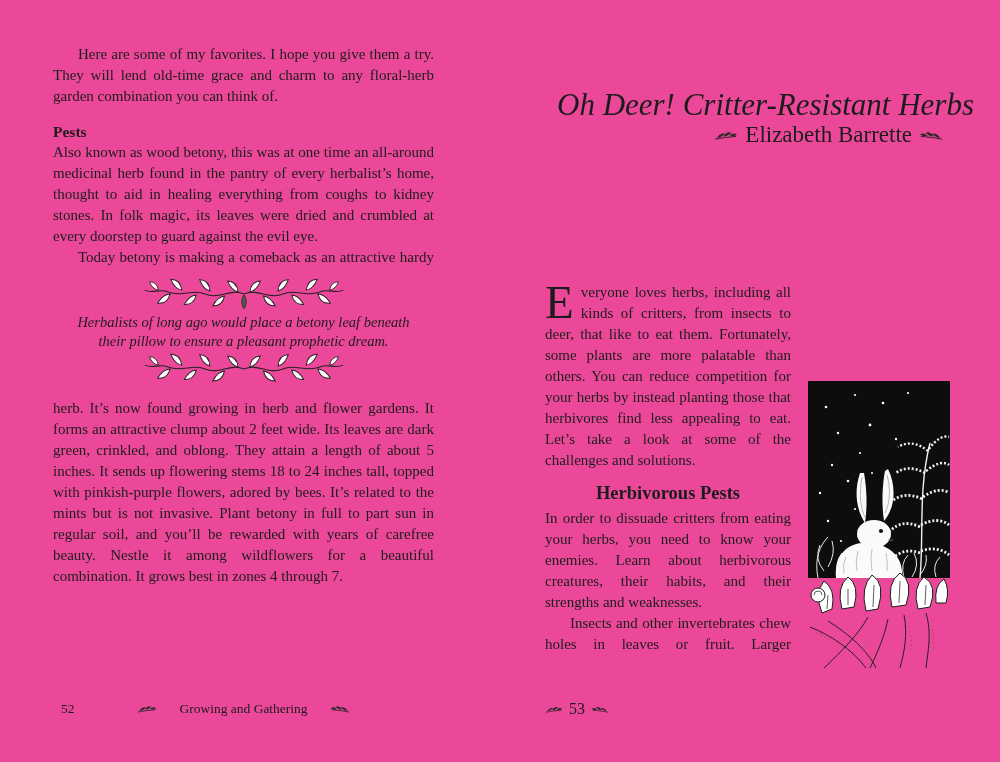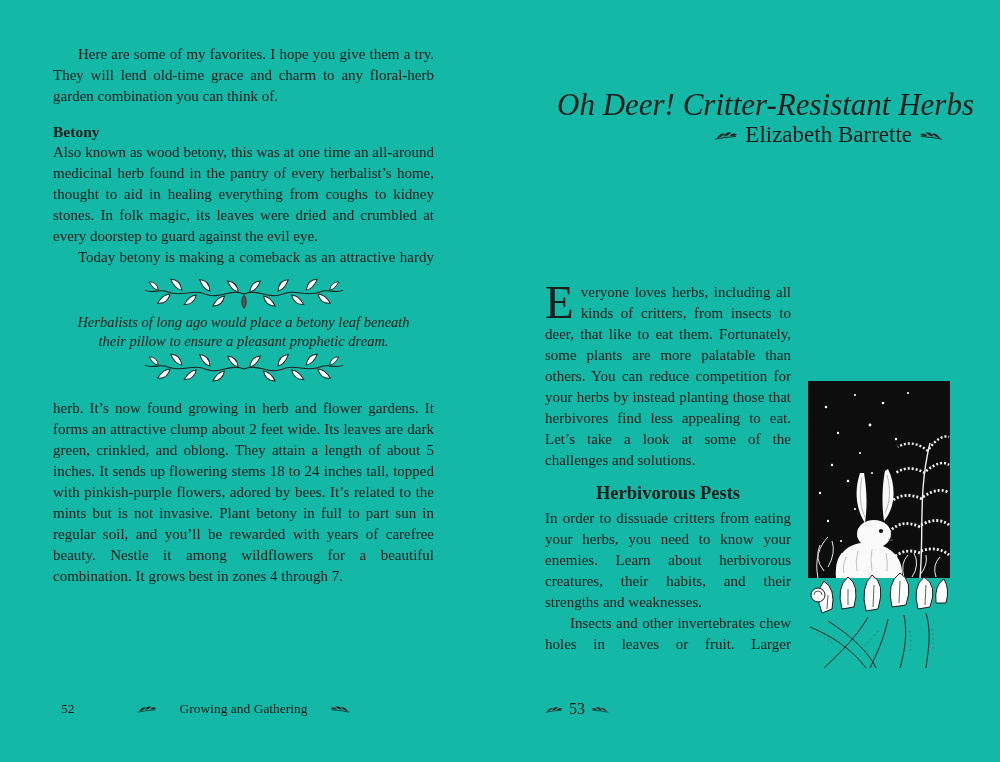--- a/index.html
+++ b/index.html
@@ -1,21 +1,21 @@
 <!DOCTYPE html>
 <html><head>
 <meta charset="utf-8">
 <style>
   * { box-sizing: border-box; }
   html,body { margin:0; padding:0; background:#ffffff; }
   .spread {
     position: relative;
     width: 1000px;
     height: 762px;
-    background: #14b8a6;
+    background: #ec4899;
     color: #1c1c1c;
     font-family: "Liberation Serif", "DejaVu Serif", serif;
     overflow: hidden;
   }
   
   .left-col {
     position: absolute;
     left: 53px; top: 44px;
     width: 381px;
   }
@@ -124,21 +124,21 @@
   }
   .orn { display: inline-block; vertical-align: middle; }
 </style>
 </head>
 <body>
 
 <div class="spread">
 
   <section class="left-col">
     <p class="body indent">Here are some of my favorites. I hope you give them a try. They will lend old-time grace and charm to any floral-herb garden combination you can think of.</p>
-    <h3 class="subhead">Betony</h3>
+    <h3 class="subhead">Pests</h3>
     <p class="body">Also known as wood betony, this was at one time an all-around medicinal herb found in the pantry of every herbalist’s home, thought to aid in healing everything from coughs to kidney stones. In folk magic, its leaves were dried and crumbled at every doorstep to guard against the evil eye.</p>
     <p class="body indent stretch">Today betony is making a comeback as an attractive hardy</p>
 
     <div class="sidebar">
       <svg class="divider" width="214" height="33" viewBox="0 0 220 33">
         <defs>
           <path id="lv" d="M0 0 Q6 -9 15 -5 Q7 2 0 0 Z" fill="#ffffff" stroke="#222" stroke-width="1"></path>
           <g id="halfBranch">
             <path d="M110 16 C124 10 136 22 150 16 C162 10 174 20 188 14 C196 10 204 16 212 12" stroke="#222" stroke-width="1.1" fill="none"></path>
             <use href="#lv" transform="translate(116,14) rotate(-28)"></use>

